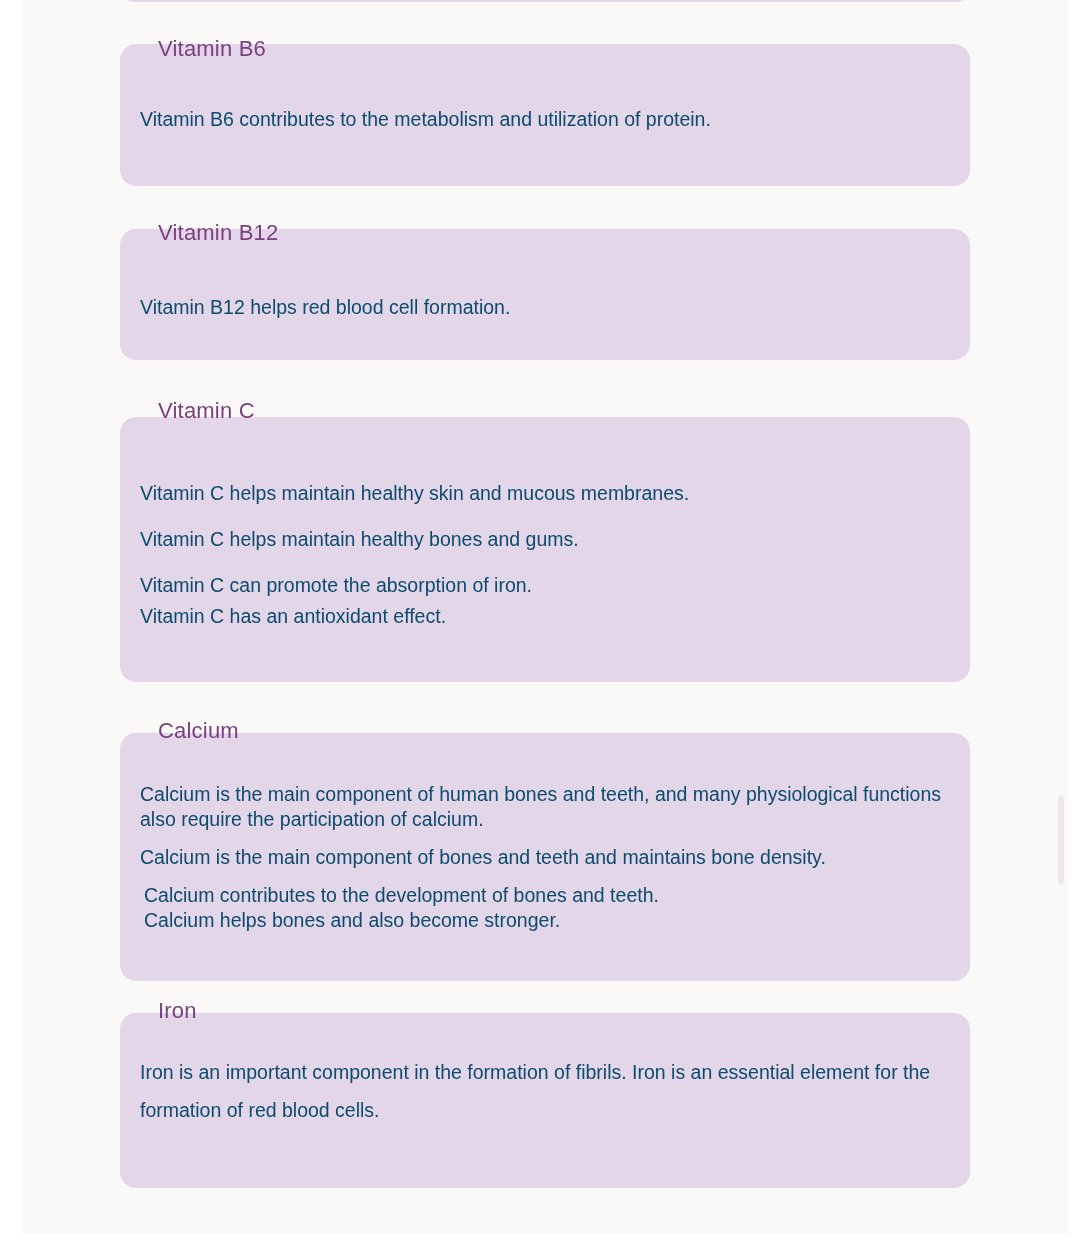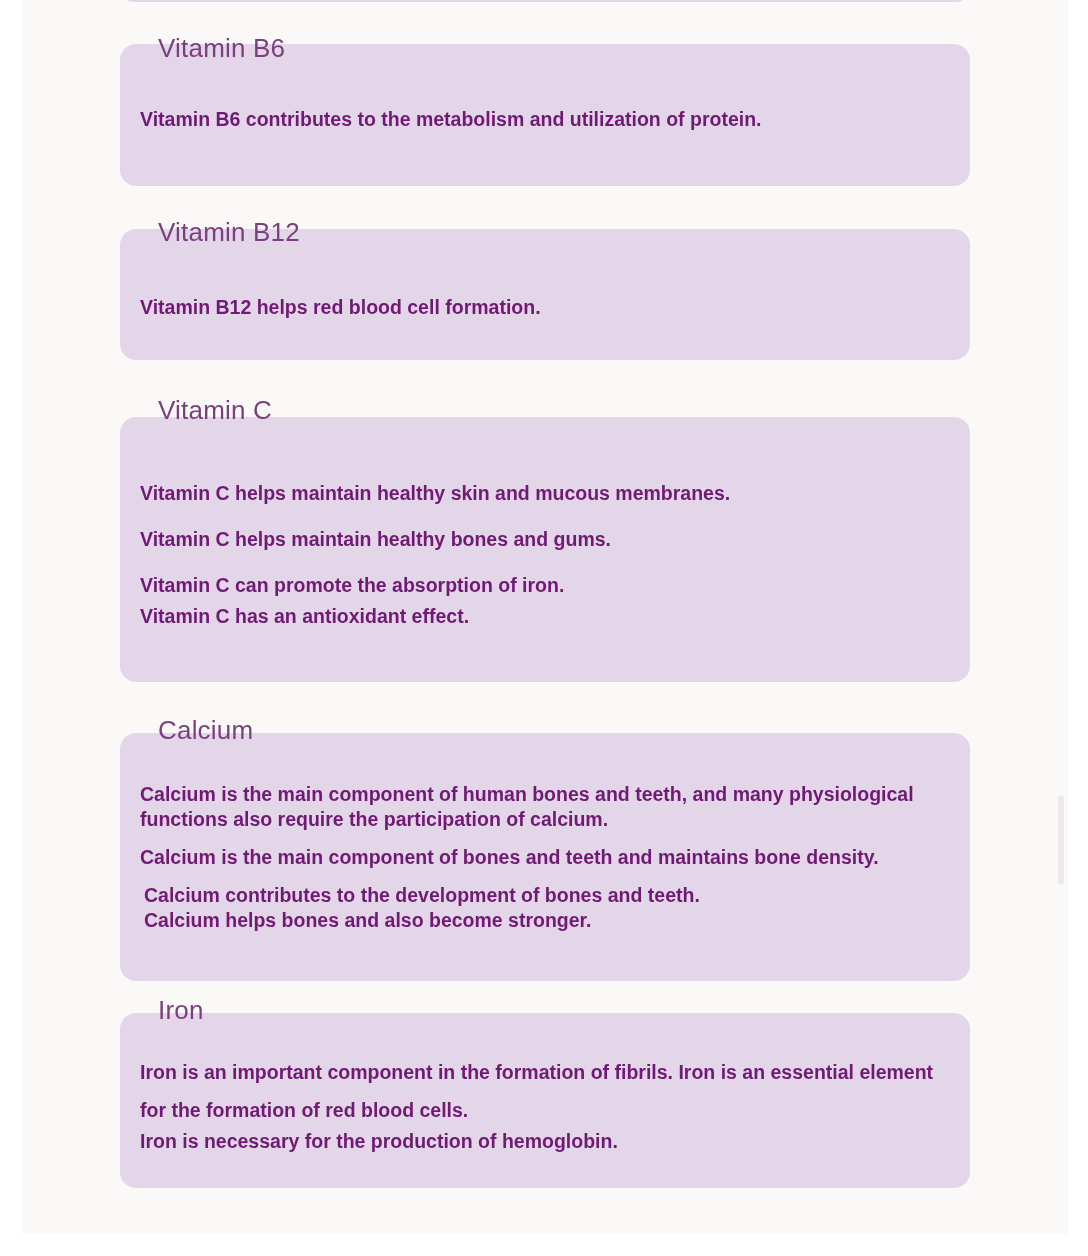--- a/index.html
+++ b/index.html
@@ -58,39 +58,38 @@
     top: 0;
     width: 850px;
     background: #e3d6e8;
     border-radius: 16px;
   }
   .heading {
     position: absolute;
     left: 38px;
     top: 0;
     margin: 0;
-    font-size: 26px;
+    font-size: 22px;
     line-height: 31px;
     font-weight: 400;
     color: #7b3f7f;
     letter-spacing: 0.2px;
     z-index: 5;
   }
   .lines {
     position: absolute;
     left: 20px;
     top: 0;
     width: 810px;
   }
   .line {
-    color: #701a75;
+    color: #0c4a6e;
     font-size: 19.5px;
     line-height: 25px;
     margin: 0;
-    font-weight: bold;
   }
   .scroll-thumb {
     position: absolute;
     right: 4px;
     top: 795px;
     width: 6px;
     height: 90px;
     background: #ece8ee;
     border-radius: 3px;
   }
@@ -152,21 +151,20 @@
         <p class="line" style="margin-bottom: 0px; padding-left: 4px;">Calcium contributes to the development of bones and teeth.</p>
         <p class="line" style="padding-left: 4px;">Calcium helps bones and also become stronger.</p>
       </div>
     </div>
 
     <div class="section" style="top: 995px;">
       <div class="card" style="top: 18px; height: 175px;"></div>
       <h2 class="heading">Iron</h2>
       <div class="lines" style="top: 58px;">
         <p class="line" style="line-height: 38px; ">Iron is an important component in the formation of fibrils. Iron is an essential element for the formation of red blood cells.</p>
-        <p class="line">Iron is necessary for the production of hemoglobin.</p>
       </div>
     </div>
 
     <div class="scroll-thumb"></div>
   </div>
 
   <div class="bottom-strip"></div>
 </div>
 
 </body></html>

